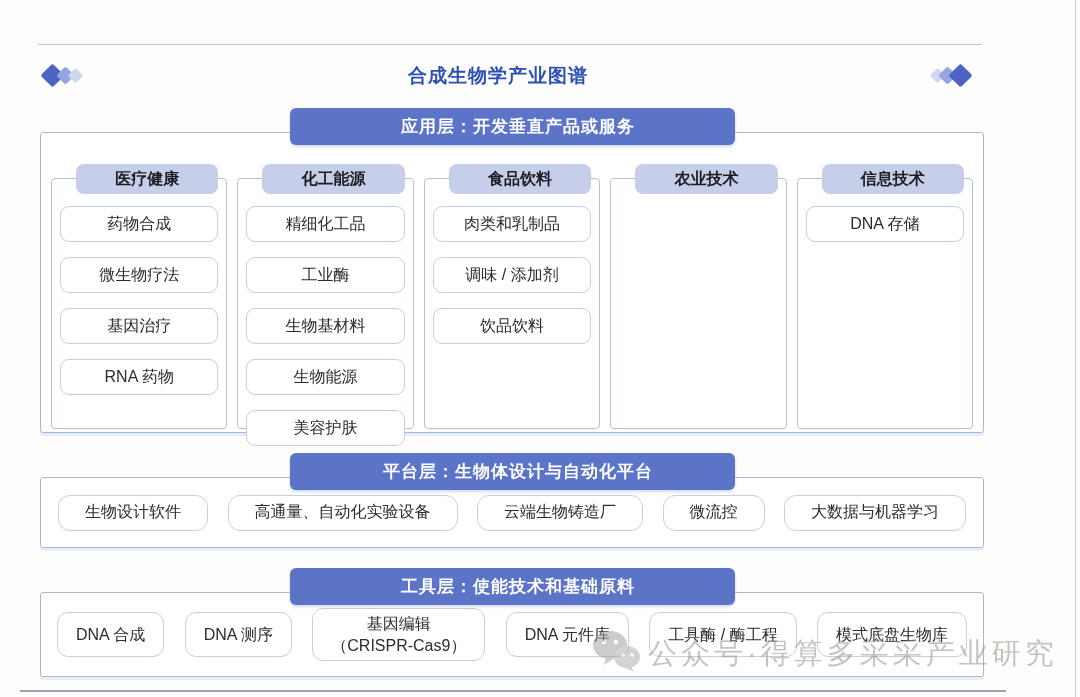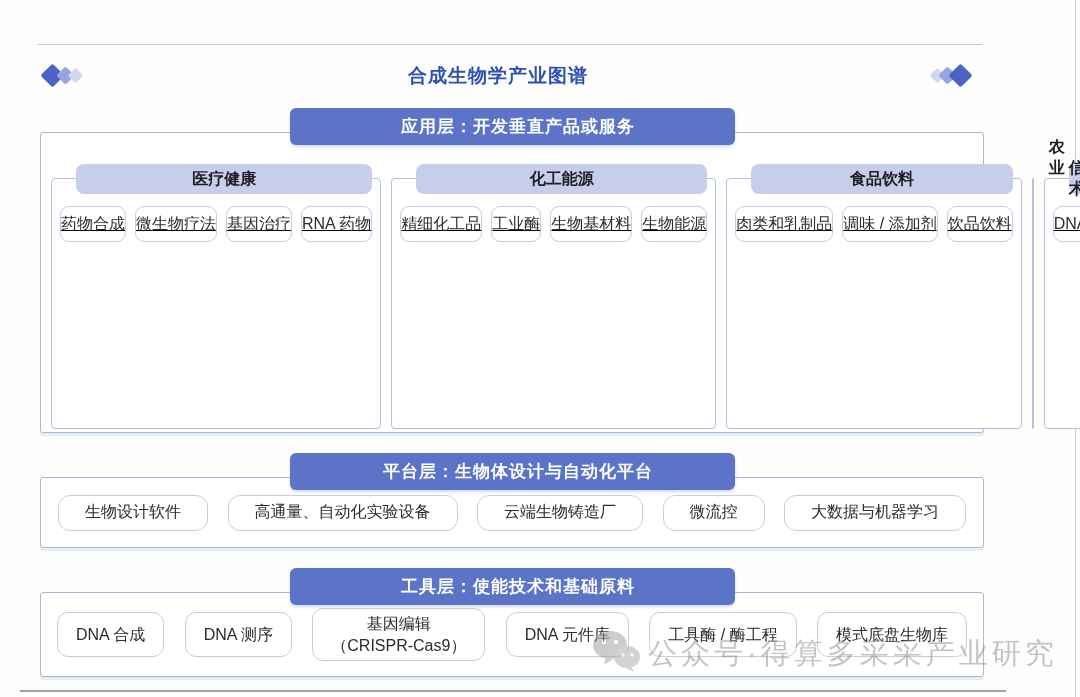--- a/index.html
+++ b/index.html
@@ -52,21 +52,21 @@
   .panel-plat { height:71px; display:flex; align-items:center; justify-content:space-between; padding:0 17px; }
   .panel-tool { height:85px; display:flex; align-items:center; justify-content:space-between; padding:0 16px; }
 
   .col { position:relative; flex:1 1 0; border:1px solid #b3bfdc; border-radius:4px; height:251px; background:#ffffff; }
   .col-pill {
     position:absolute; top:-15px; left:24px; right:8px; height:30px;
     background:#c7cee9; border-radius:8px;
     display:flex; align-items:center; justify-content:center;
     font-size:16px; font-weight:bold; color:#1c1c22;
   }
-  .col-items { padding:27px 8px 0 8px; display:flex; flex-direction:row; gap:9px;text-decoration:underline; }
+  .col-items { padding:27px 8px 0 8px; display:flex; flex-direction:column; gap:15px; }
   .cell {
     height:36px; background:#ffffff;
     border:1.5px solid #c6cfe0; border-radius:9px;
     display:flex; align-items:center; justify-content:center;
     font-size:16px; color:#2b2b30; white-space:nowrap;
   }
   .pill-item {
     height:36px; padding:0 26px;
     border:1.5px solid #c6cfe0; border-radius:12px; background:#ffffff;
     display:flex; align-items:center; justify-content:center;
@@ -125,20 +125,21 @@
       </div>
     </div>
 
     <div class="col">
       <div class="col-pill">化工能源</div>
       <div class="col-items">
         <div class="cell">精细化工品</div>
         <div class="cell">工业酶</div>
         <div class="cell">生物基材料</div>
         <div class="cell">生物能源</div>
+        <div class="cell">美容护肤</div>
       </div>
     </div>
 
     <div class="col">
       <div class="col-pill">食品饮料</div>
       <div class="col-items">
         <div class="cell">肉类和乳制品</div>
         <div class="cell">调味 / 添加剂</div>
         <div class="cell">饮品饮料</div>
       </div>

